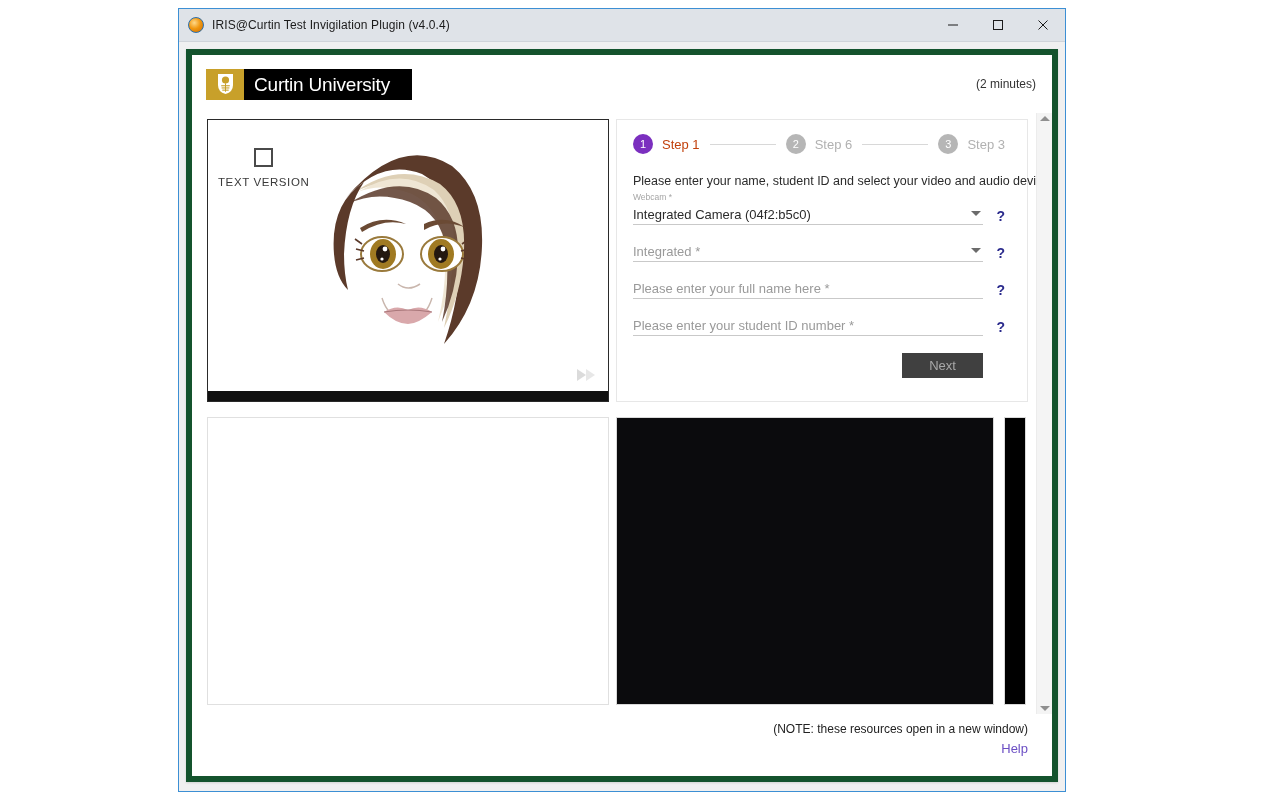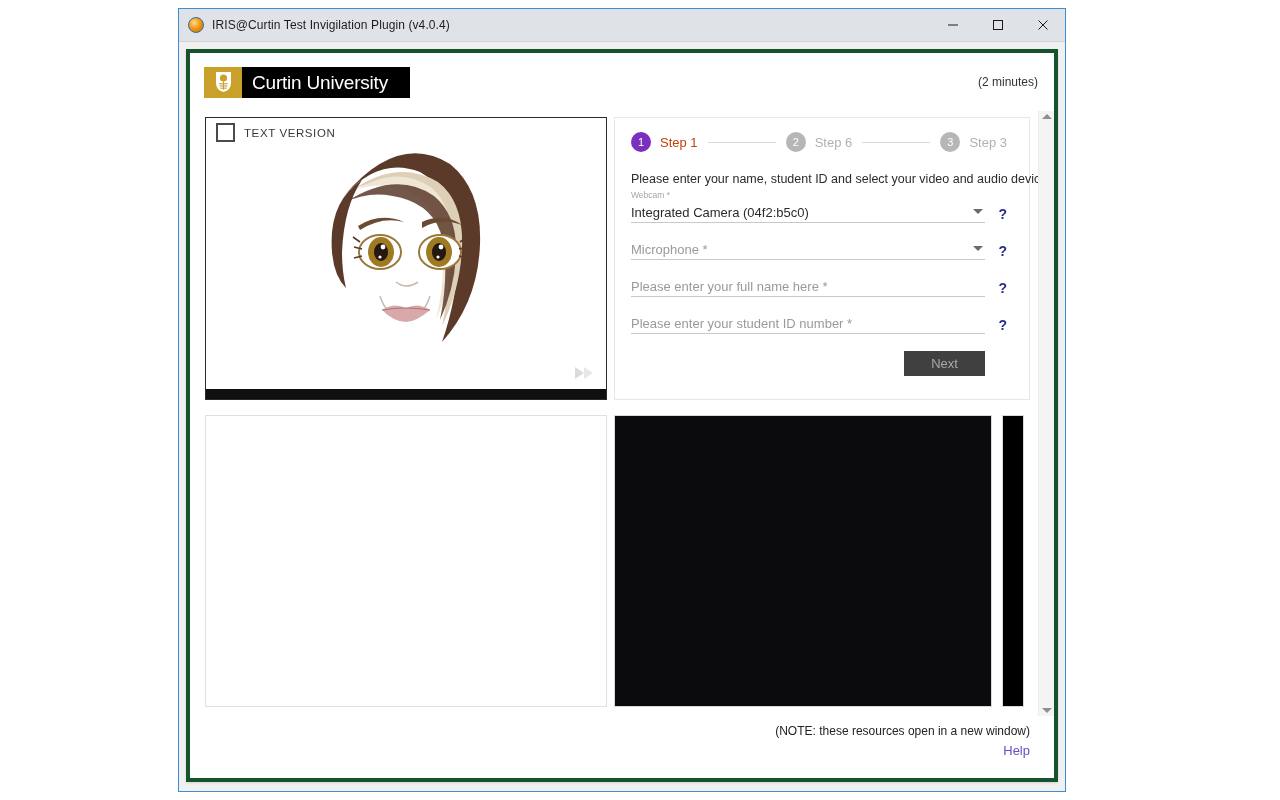--- a/index.html
+++ b/index.html
@@ -69,21 +69,21 @@
     justify-content: center;
     color: #1b1b1b;
   }
   .win-btn svg { display: block; }
 
   
   .page {
     flex: 1 1 auto;
     background: #ffffff;
     margin: 7px 7px 9px 7px;
-    border: 4px solid #14532d;
+    border: 6px solid #14532d;
     box-shadow: 0 1px 2px rgba(0,0,0,.12);
     position: relative;
     display: flex;
     flex-direction: column;
     overflow: hidden;
   }
 
   
   .header {
     height: 58px;
@@ -174,25 +174,26 @@
     content: "";
     position: absolute;
     left: 0; right: 0; bottom: 0;
     height: 10px;
     background: #101010;
   }
 
   .textversion {
     position: absolute;
     left: 10px;
-    top: 5px;
+    top: 28px;
     display: flex;
     align-items: center;
     gap: 9px;
     z-index: 3;
+    flex-direction: column;
   }
   .checkbox {
     width: 19px;
     height: 19px;
     border: 2px solid #4a4a4a;
     background: #ffffff;
   }
   .textversion-label {
     font-size: 11.5px;
     color: #3a3a3a;
@@ -546,21 +547,21 @@
               <div class="field-minilabel">Webcam *</div>
               <div class="field-line">
                 <div class="field-value">Integrated Camera (04f2:b5c0)</div>
                 <div class="caret"></div>
               </div>
               <div class="help-q">?</div>
             </div>
 
             <div class="field no-label">
               <div class="field-line">
-                <div class="field-value placeholder">Microphone *</div>
+                <div class="field-value placeholder">Integrated *</div>
                 <div class="caret"></div>
               </div>
               <div class="help-q">?</div>
             </div>
 
             <div class="field no-label">
               <div class="field-line">
                 <div class="field-value placeholder">Please enter your full name here *</div>
               </div>
               <div class="help-q">?</div>

